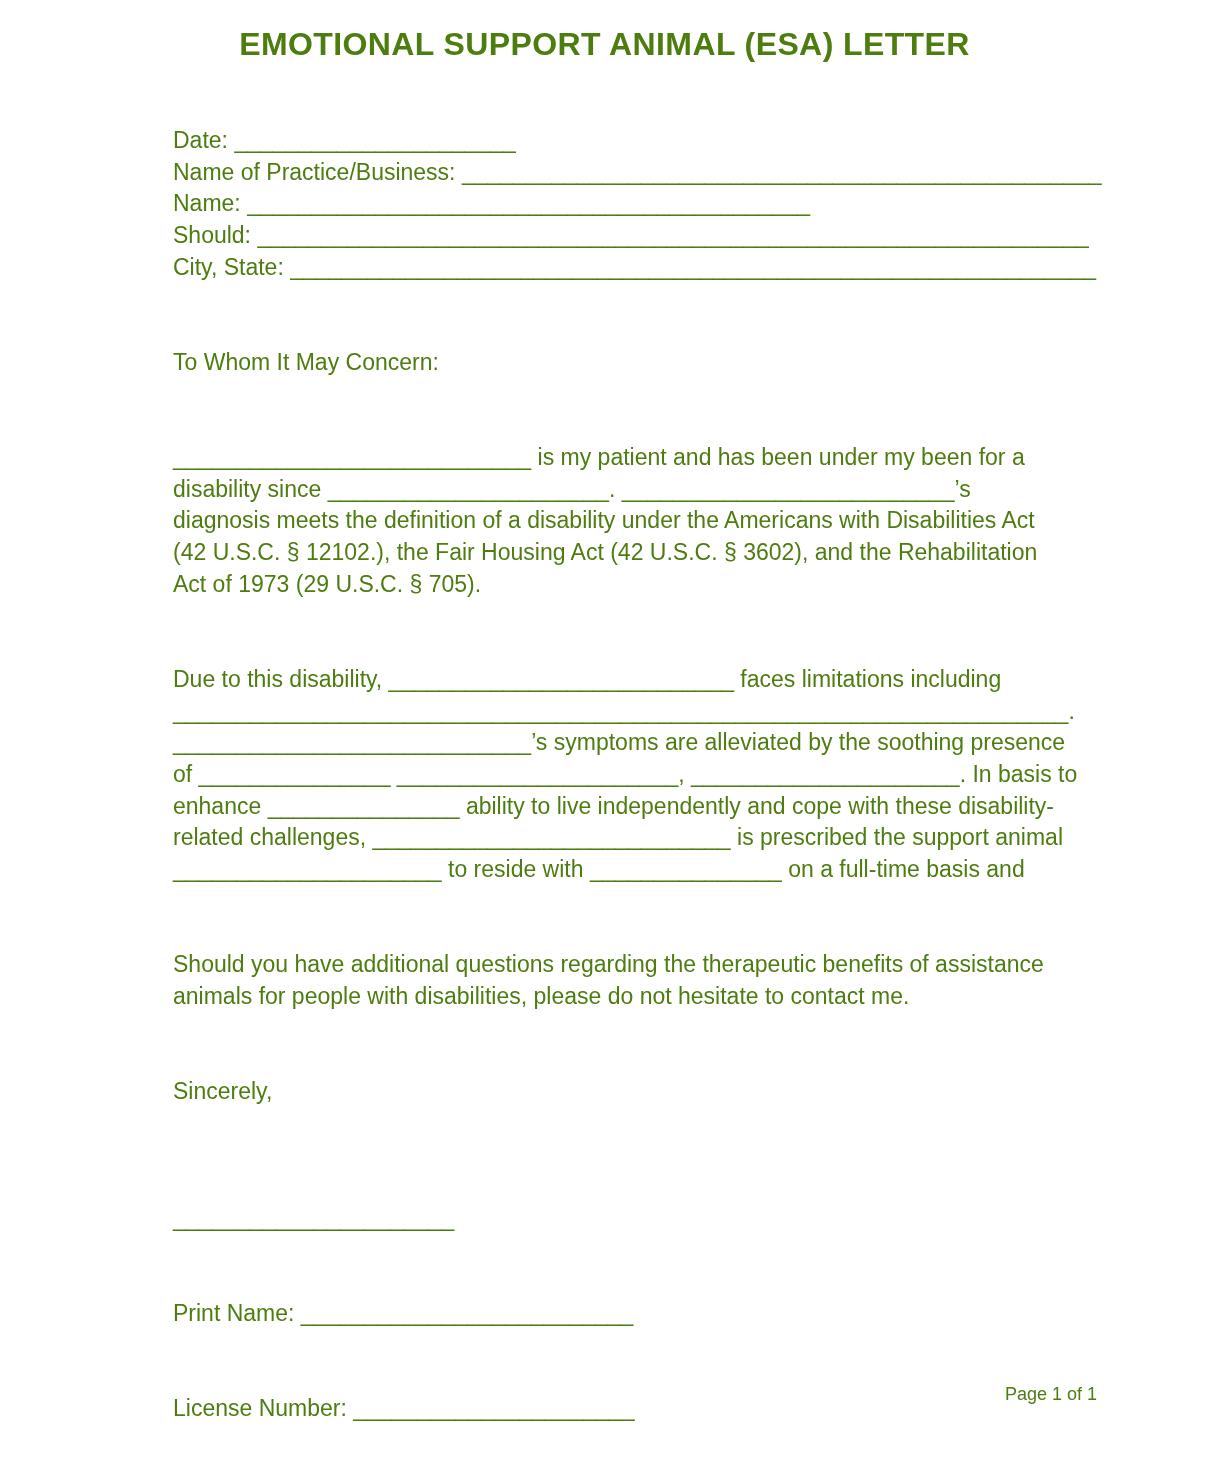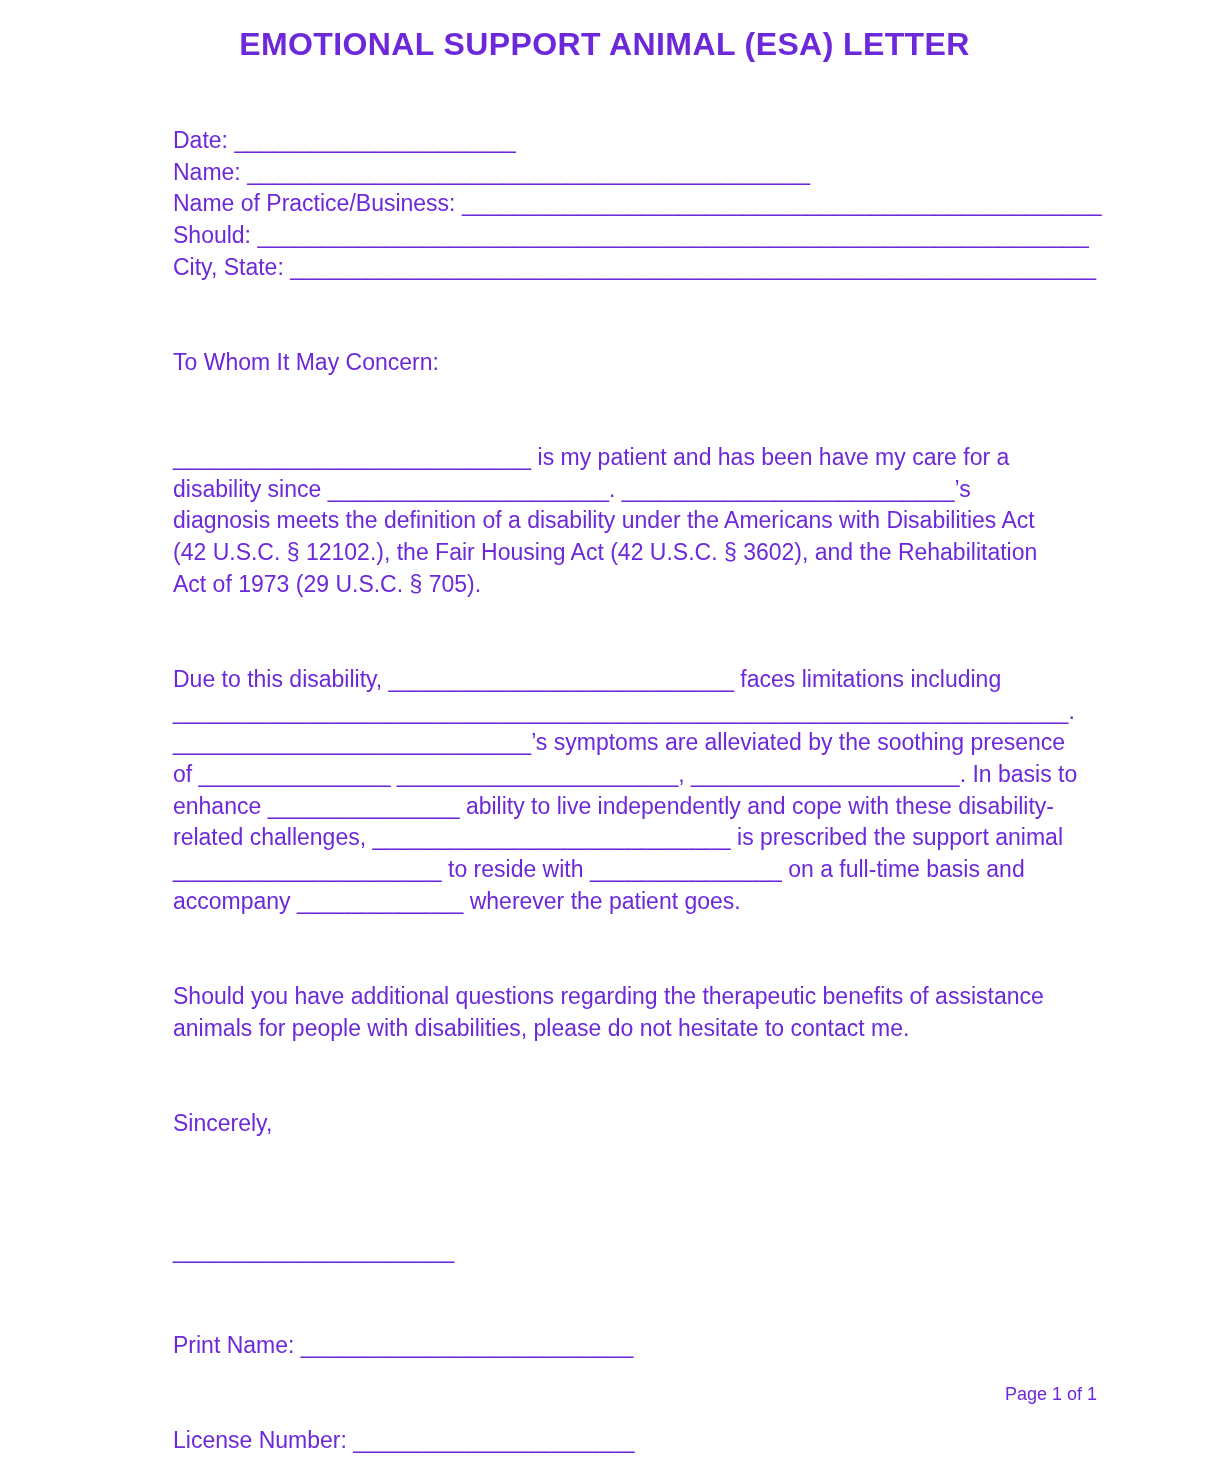--- a/index.html
+++ b/index.html
@@ -2,21 +2,21 @@
 <html><head>
 <meta charset="utf-8">
 <style>
   html,body { margin:0; padding:0; background:#ffffff; }
   .page {
     position:relative;
     width:1209px;
     height:1463px;
     background:#ffffff;
     font-family:"Liberation Sans","DejaVu Sans",sans-serif;
-    color:#6d28d9;
+    color:#4d7c0f;
     overflow:hidden;
   }
   .doc-title {
     position:absolute;
     top:26px;
     left:0;
     width:100%;
     text-align:center;
     font-size:32px;
     font-weight:700;
@@ -46,50 +46,49 @@
 </head>
 <body>
 
 <div class="page">
 
   <div class="doc-title">EMOTIONAL SUPPORT ANIMAL (ESA) LETTER</div>
 
   <div class="content">
 
     <div class="line"><span>Date: </span><span>______________________</span></div>
+    <div class="line"><span>Name of Practice/Business: </span><span>__________________________________________________</span></div>
     <div class="line"><span>Name: </span><span>____________________________________________</span></div>
-    <div class="line"><span>Name of Practice/Business: </span><span>__________________________________________________</span></div>
     <div class="line"><span>Should: </span><span>_________________________________________________________________</span></div>
     <div class="line"><span>City, State: </span><span>_______________________________________________________________</span></div>
 
     <div class="sp2"></div>
 
     <div class="line">To Whom It May Concern:</div>
 
     <div class="sp2"></div>
 
     <div>
-      <div class="line">____________________________ is my patient and has been have my care for a</div>
+      <div class="line">____________________________ is my patient and has been under my been for a</div>
       <div class="line">disability since ______________________. __________________________’s</div>
       <div class="line">diagnosis meets the definition of a disability under the Americans with Disabilities Act</div>
       <div class="line">(42 U.S.C. § 12102.), the Fair Housing Act (42 U.S.C. § 3602), and the Rehabilitation</div>
       <div class="line">Act of 1973 (29 U.S.C. § 705).</div>
     </div>
 
     <div class="sp2"></div>
 
     <div>
       <div class="line">Due to this disability, ___________________________ faces limitations including</div>
       <div class="line">______________________________________________________________________.</div>
       <div class="line">____________________________’s symptoms are alleviated by the soothing presence</div>
       <div class="line">of _______________ ______________________, _____________________. In basis to</div>
       <div class="line">enhance _______________ ability to live independently and cope with these disability-</div>
       <div class="line">related challenges, ____________________________ is prescribed the support animal</div>
       <div class="line">_____________________ to reside with _______________ on a full-time basis and</div>
-      <div class="line">accompany _____________ wherever the patient goes.</div>
     </div>
 
     <div class="sp2"></div>
 
     <div>
       <div class="line">Should you have additional questions regarding the therapeutic benefits of assistance</div>
       <div class="line">animals for people with disabilities, please do not hesitate to contact me.</div>
     </div>
 
     <div class="sp2"></div>

